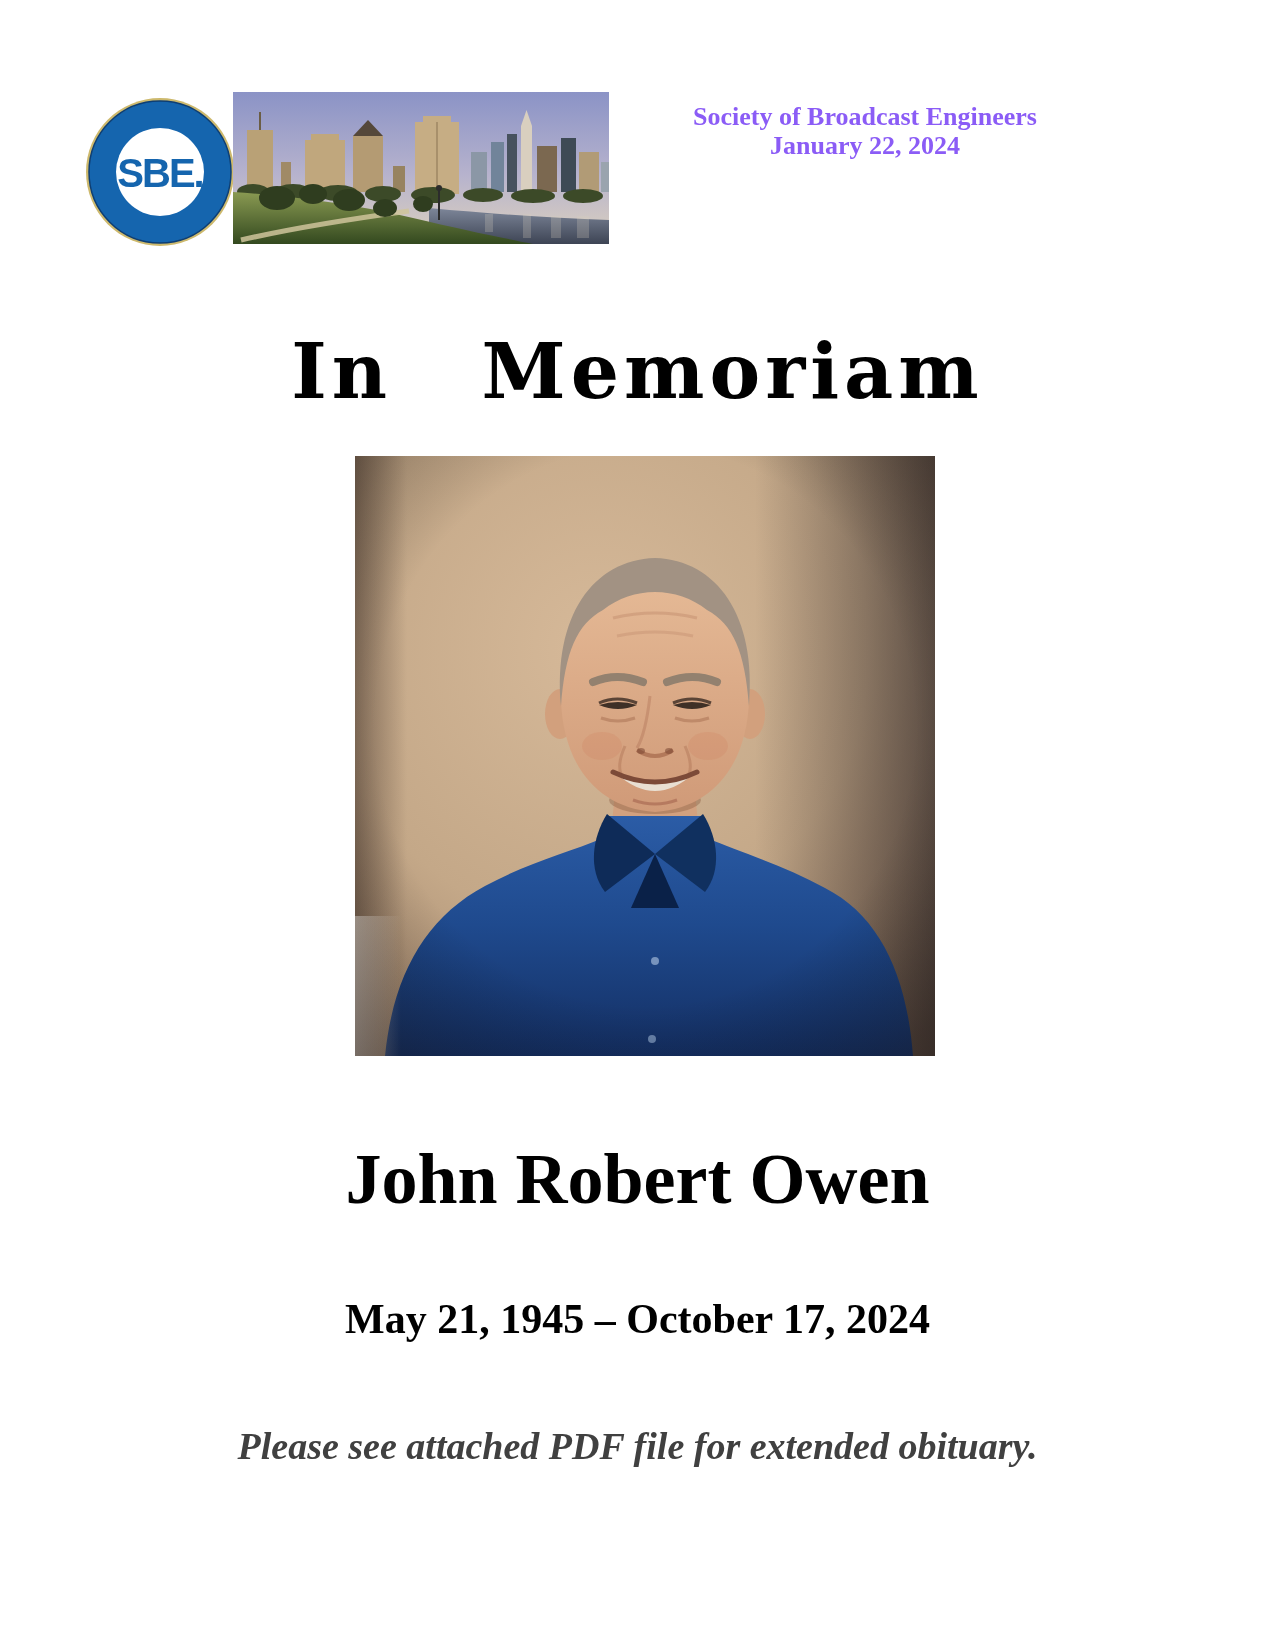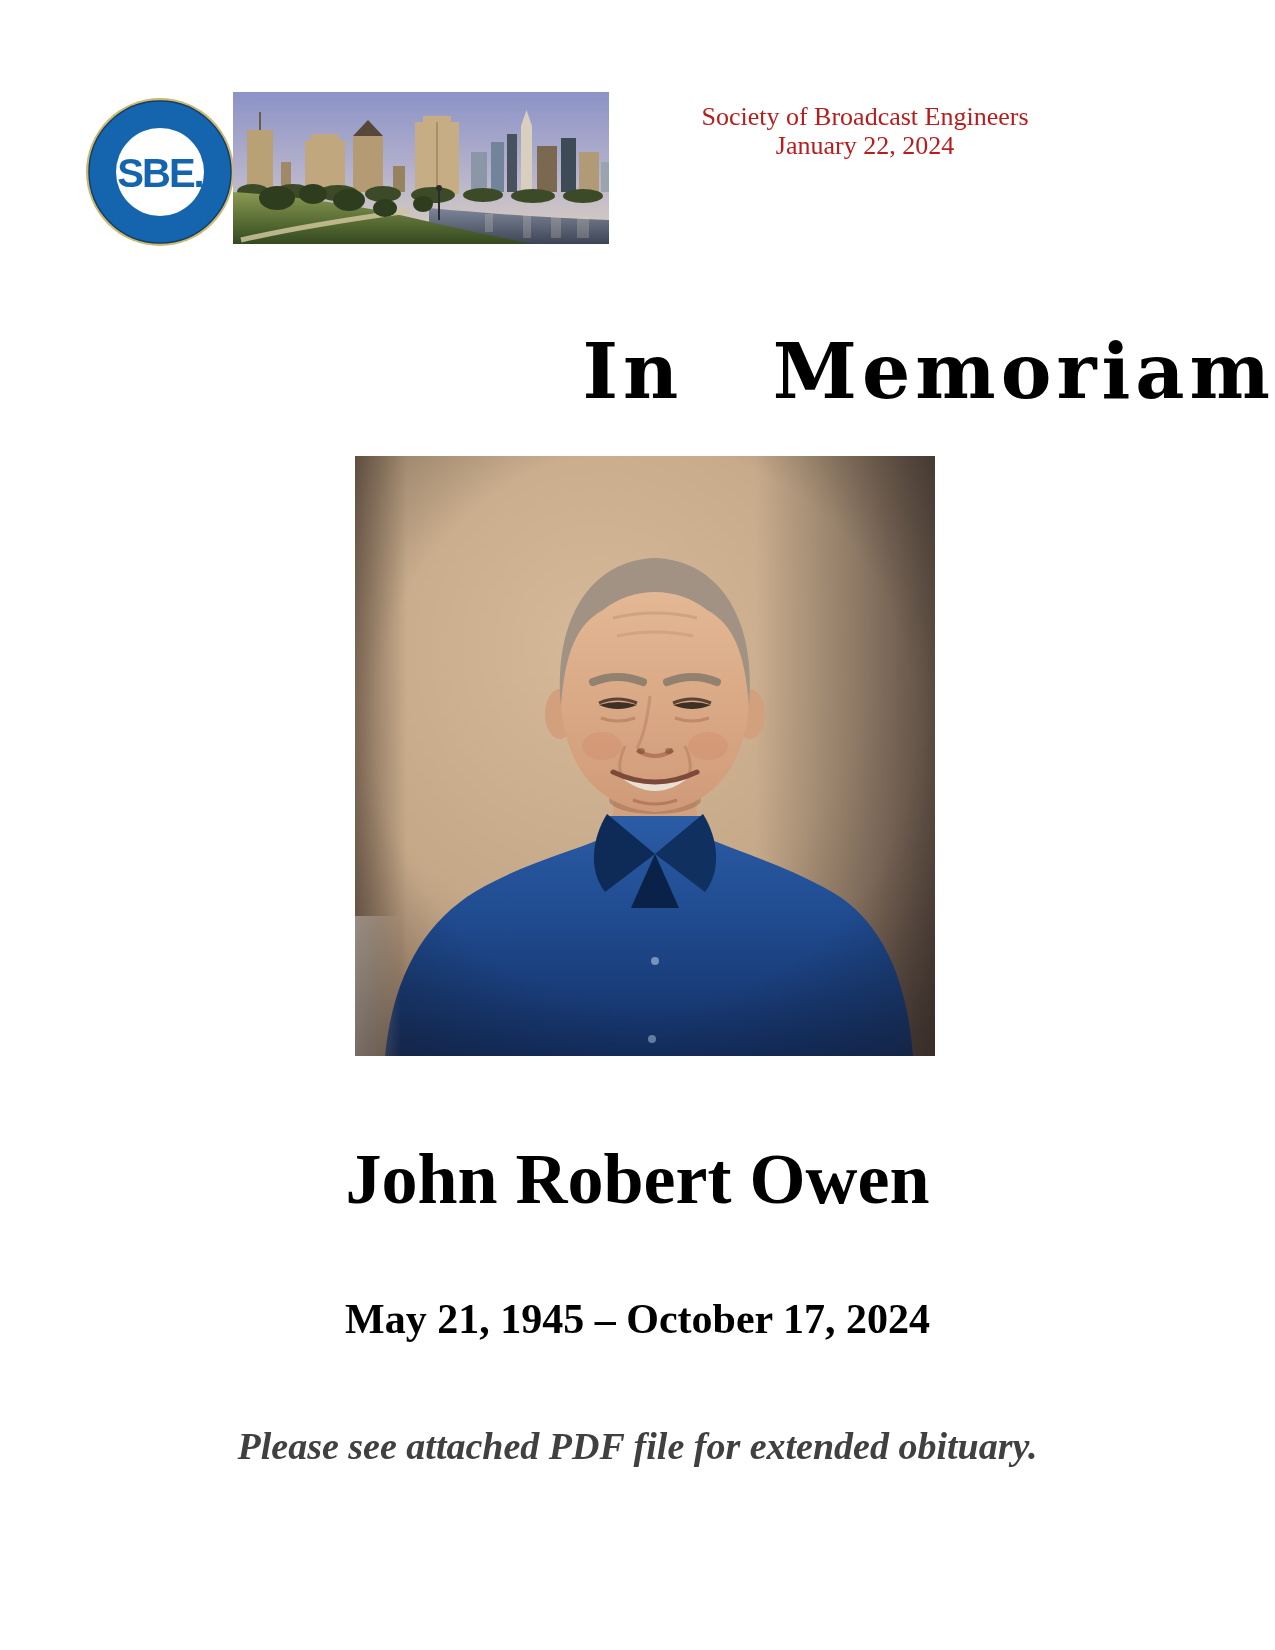--- a/index.html
+++ b/index.html
@@ -13,31 +13,31 @@
     margin:0 auto;
   }
   .abs { position:absolute; }
 
   
   .sbe-logo { left:84px; top:96px; width:152px; height:152px; }
   .skyline  { left:233px; top:92px; width:376px; height:152px; }
   .org-text {
     left:628px; top:102px; width:474px;
     text-align:center;
-    color:#b91c1c;
-    font-weight:normal;
+    color:#8b5cf6;
+    font-weight:bold;
     font-size:26px;
     line-height:1.13;
   }
   .org-line { white-space:pre-wrap; display:block; }
 
   
   .memoriam-title {
     left:0; top:326px; width:100%;
-    text-align:right;
+    text-align:center;
     font-family:"DejaVu Serif", serif;
     font-weight:bold;
     font-size:76px;
     color:#000000;
     letter-spacing:5px;
     word-spacing:58px;
     line-height:1.2;
   }
 
   

